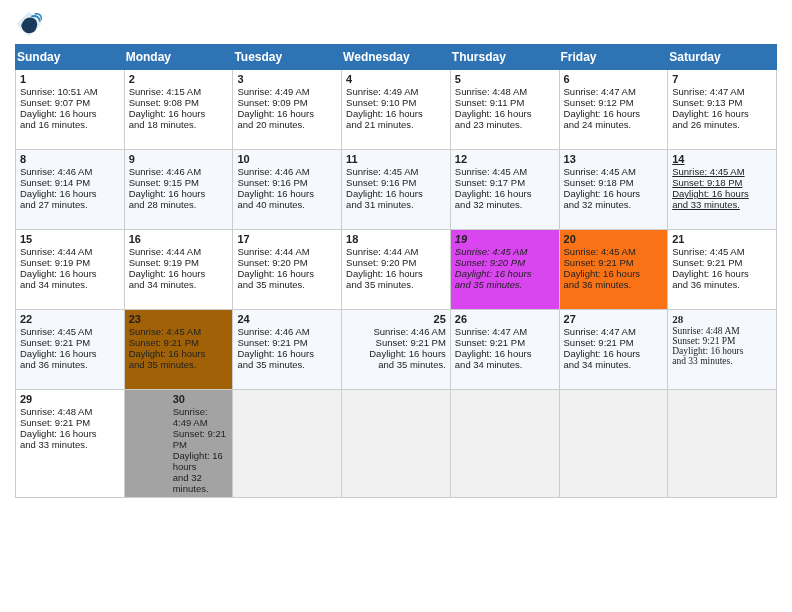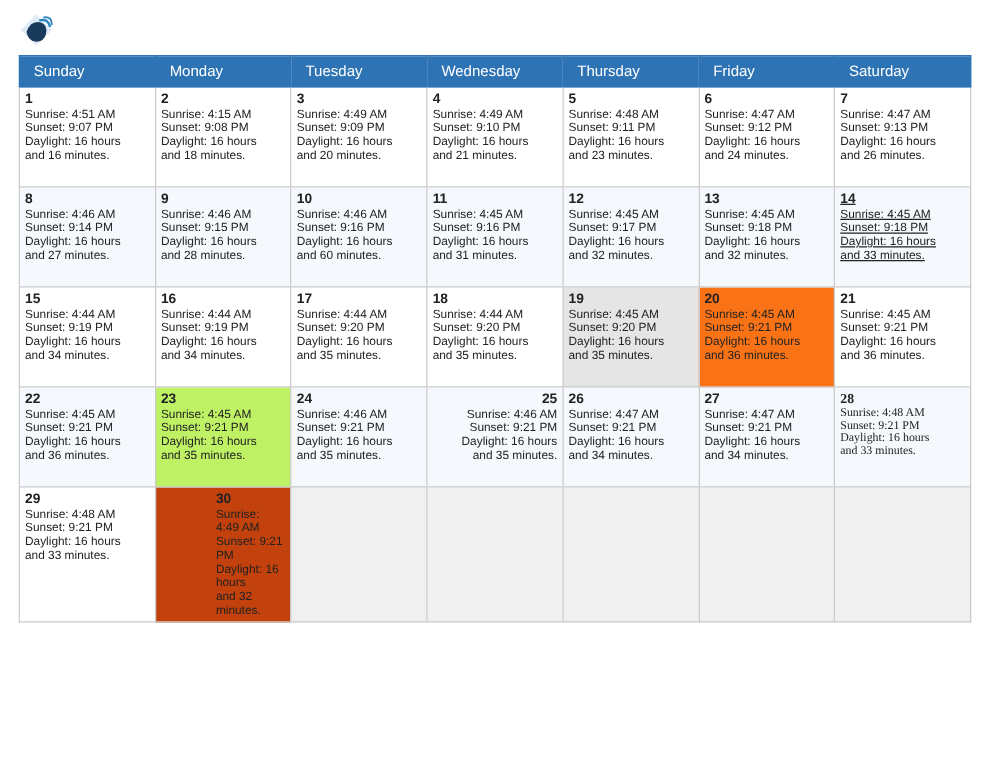--- a/index.html
+++ b/index.html
@@ -51,23 +51,23 @@
     }
     .calendar-table {
       width: 100%;
       border-collapse: collapse;
       table-layout: fixed;
     }
     .calendar-table th {
       background: #2e74b5;
       color: #fff;
       text-align: left;
-      padding: 5px 11px;
+      padding: 5px 1px;
       font-size: 12px;
-      font-weight: normal;
+      font-weight: bold;
       border: 1px solid #2e74b5;
     }
     .calendar-table td {
       border: 1px solid #ccc;
       vertical-align: top;
       padding: 3px 4px;
       font-size: 9.5px;
       color: #222;
       height: 80px;
     }
@@ -122,21 +122,21 @@
           <th>Wednesday</th>
           <th>Thursday</th>
           <th>Friday</th>
           <th>Saturday</th>
         </tr>
     </thead>
     <tbody id="cal-body">
     <tr>
           <td style="background: rgb(255, 255, 255);">
             <span class="day-num">1</span>
-            <div>Sunrise: 4:51 AM</div>
+            <div>Sunrise: 10:51 AM</div>
             <div>Sunset: 9:07 PM</div>
             <div>Daylight: 16 hours</div>
             <div>and 16 minutes.</div>
           </td>
           <td style="background: rgb(255, 255, 255);">
             <span class="day-num">2</span>
             <div>Sunrise: 4:15 AM</div>
             <div>Sunset: 9:08 PM</div>
             <div>Daylight: 16 hours</div>
             <div>and 18 minutes.</div>
@@ -190,21 +190,21 @@
             <div>Sunrise: 4:46 AM</div>
             <div>Sunset: 9:15 PM</div>
             <div>Daylight: 16 hours</div>
             <div>and 28 minutes.</div>
           </td>
           <td style="background: rgb(245, 248, 252);">
             <span class="day-num">10</span>
             <div>Sunrise: 4:46 AM</div>
             <div>Sunset: 9:16 PM</div>
             <div>Daylight: 16 hours</div>
-            <div>and 60 minutes.</div>
+            <div>and 40 minutes.</div>
           </td>
           <td style="background: rgb(245, 248, 252);">
             <span class="day-num">11</span>
             <div>Sunrise: 4:45 AM</div>
             <div>Sunset: 9:16 PM</div>
             <div>Daylight: 16 hours</div>
             <div>and 31 minutes.</div>
           </td>
           <td style="background: rgb(245, 248, 252);">
             <span class="day-num">12</span>
@@ -250,21 +250,21 @@
             <div>Daylight: 16 hours</div>
             <div>and 35 minutes.</div>
           </td>
           <td style="background: rgb(255, 255, 255);">
             <span class="day-num">18</span>
             <div>Sunrise: 4:44 AM</div>
             <div>Sunset: 9:20 PM</div>
             <div>Daylight: 16 hours</div>
             <div>and 35 minutes.</div>
           </td>
-          <td style="background: #e5e5e5;">
+          <td style="background: #d946ef; font-style: italic;">
             <span class="day-num">19</span>
             <div>Sunrise: 4:45 AM</div>
             <div>Sunset: 9:20 PM</div>
             <div>Daylight: 16 hours</div>
             <div>and 35 minutes.</div>
           </td>
           <td style="background: #f97316;">
             <span class="day-num">20</span>
             <div>Sunrise: 4:45 AM</div>
             <div>Sunset: 9:21 PM</div>
@@ -280,21 +280,21 @@
           </td>
         </tr>
         <tr>
           <td style="background: rgb(245, 248, 252);">
             <span class="day-num">22</span>
             <div>Sunrise: 4:45 AM</div>
             <div>Sunset: 9:21 PM</div>
             <div>Daylight: 16 hours</div>
             <div>and 36 minutes.</div>
           </td>
-          <td style="background: #bef264;">
+          <td style="background: #a16207;">
             <span class="day-num">23</span>
             <div>Sunrise: 4:45 AM</div>
             <div>Sunset: 9:21 PM</div>
             <div>Daylight: 16 hours</div>
             <div>and 35 minutes.</div>
           </td>
           <td style="background: rgb(245, 248, 252);">
             <span class="day-num">24</span>
             <div>Sunrise: 4:46 AM</div>
             <div>Sunset: 9:21 PM</div>
@@ -331,21 +331,21 @@
           </td>
         </tr>
         <tr class="last-row">
           <td style="background: rgb(255, 255, 255);">
             <span class="day-num">29</span>
             <div>Sunrise: 4:48 AM</div>
             <div>Sunset: 9:21 PM</div>
             <div>Daylight: 16 hours</div>
             <div>and 33 minutes.</div>
           </td>
-          <td style="background: #c2410c; padding-left: 48px;">
+          <td style="background: #a3a3a3; padding-left: 48px;">
             <span class="day-num">30</span>
             <div>Sunrise: 4:49 AM</div>
             <div>Sunset: 9:21 PM</div>
             <div>Daylight: 16 hours</div>
             <div>and 32 minutes.</div>
           </td>
           <td class="empty-cell"></td>
           <td class="empty-cell"></td>
           <td class="empty-cell"></td>
           <td class="empty-cell"></td>

